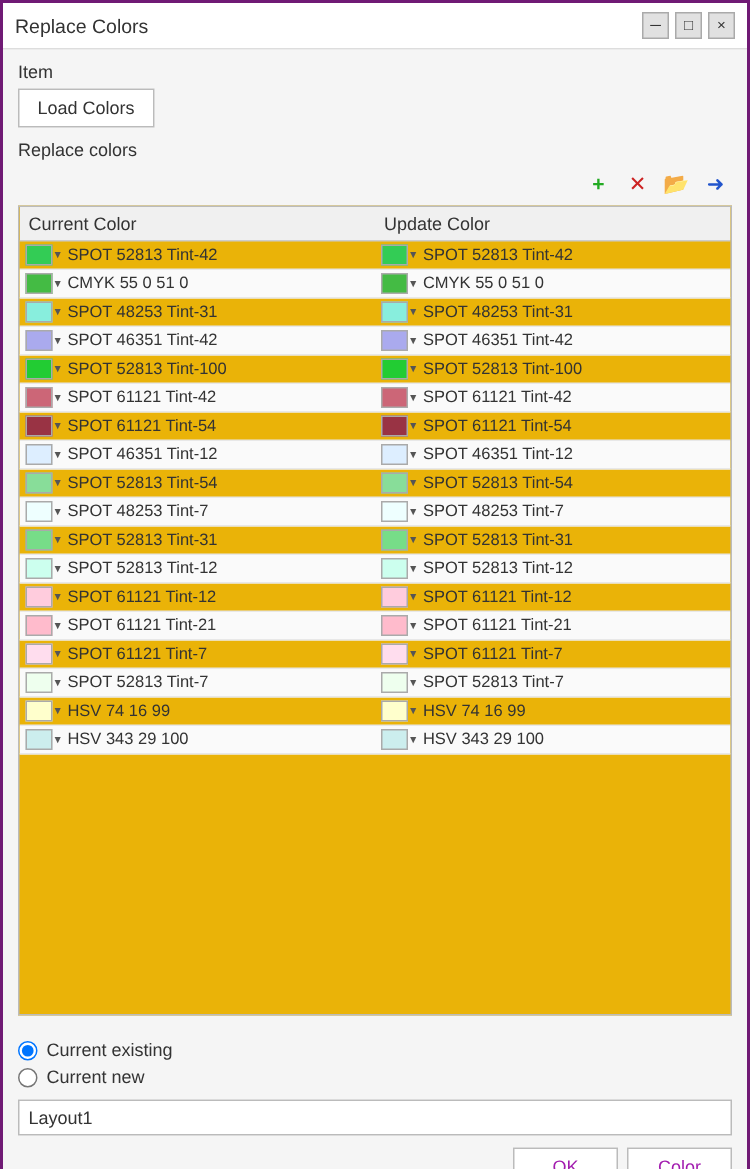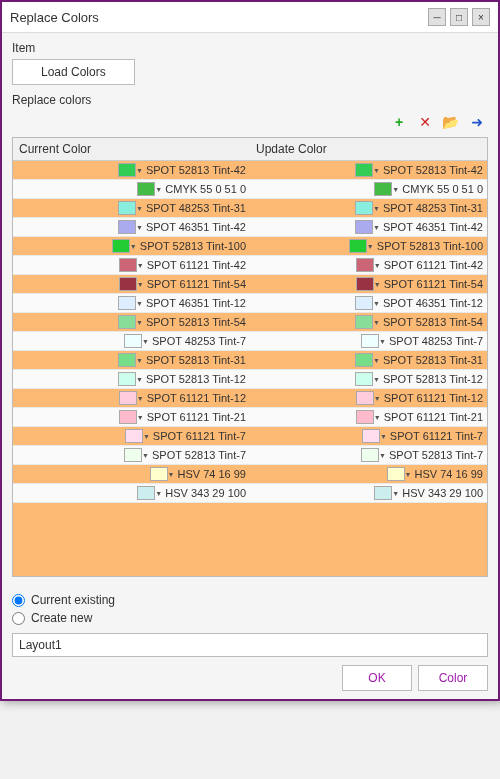--- a/index.html
+++ b/index.html
@@ -83,21 +83,21 @@
       font-size: 8px;
       position: absolute;
       right: 6px;
       top: 50%;
       transform: translateY(-50%);
       pointer-events: none;
       color: #666;
     }
     .btn-load {
       height: 26px;
-      padding: 0 28px;
+      padding: 0 12px;
       border: 1px solid #bbb;
       background: #fff;
       font-size: 12px;
       cursor: pointer;
       color: #333;
       white-space: nowrap;
     }
     .section-label {
       font-size: 12px;
       color: #333;
@@ -120,22 +120,22 @@
       align-items: center;
       justify-content: center;
       color: #333;
     }
     .toolbar-btn.green { color: #22aa22; font-weight: bold; }
     .toolbar-btn.red { color: #cc2222; }
     .toolbar-btn.gold { color: #cc8800; }
     .toolbar-btn.blue { color: #2255cc; }
     .color-table-container {
       border: 1px solid #bbb;
-      background: #fdba74;
-      height: 440px;
+      background: #eab308;
+      height: 540px;
       overflow-y: scroll;
       overflow-x: hidden;
     }
     .color-table {
       width: 100%;
       border-collapse: collapse;
     }
     .color-table thead th {
       background: #f0f0f0;
       border-bottom: 1px solid #ccc;
@@ -156,21 +156,20 @@
     .color-table tbody tr:nth-child(even) { background: #fafafa; }
     .color-table tbody td {
       padding: 2px 4px;
       font-size: 11px;
       color: #333;
     }
     .cell-inner {
       display: flex;
       align-items: center;
       gap: 3px;
-      justify-content: flex-end;
     }
     .color-box-wrapper {
       position: relative;
       display: flex;
       align-items: center;
     }
     .color-swatch {
       width: 18px;
       height: 14px;
       border: 1px solid #aaa;
@@ -635,21 +634,21 @@
   </div>
 
   <div class="bottom-section">
     <div class="radio-group">
       <label class="radio-row">
         <input type="radio" name="mode" checked="" style="">
         <span>Current existing</span>
       </label>
       <label class="radio-row">
         <input type="radio" name="mode" style="">
-        <span>Create new</span>
+        <span>Current new</span>
       </label>
     </div>
     <input type="text" class="text-input" value="Layout1" style="">
     <div class="button-row">
       <button class="btn-ok">OK</button>
       <button class="btn-cancel">Color</button>
     </div>
   </div>
 </div>
 

